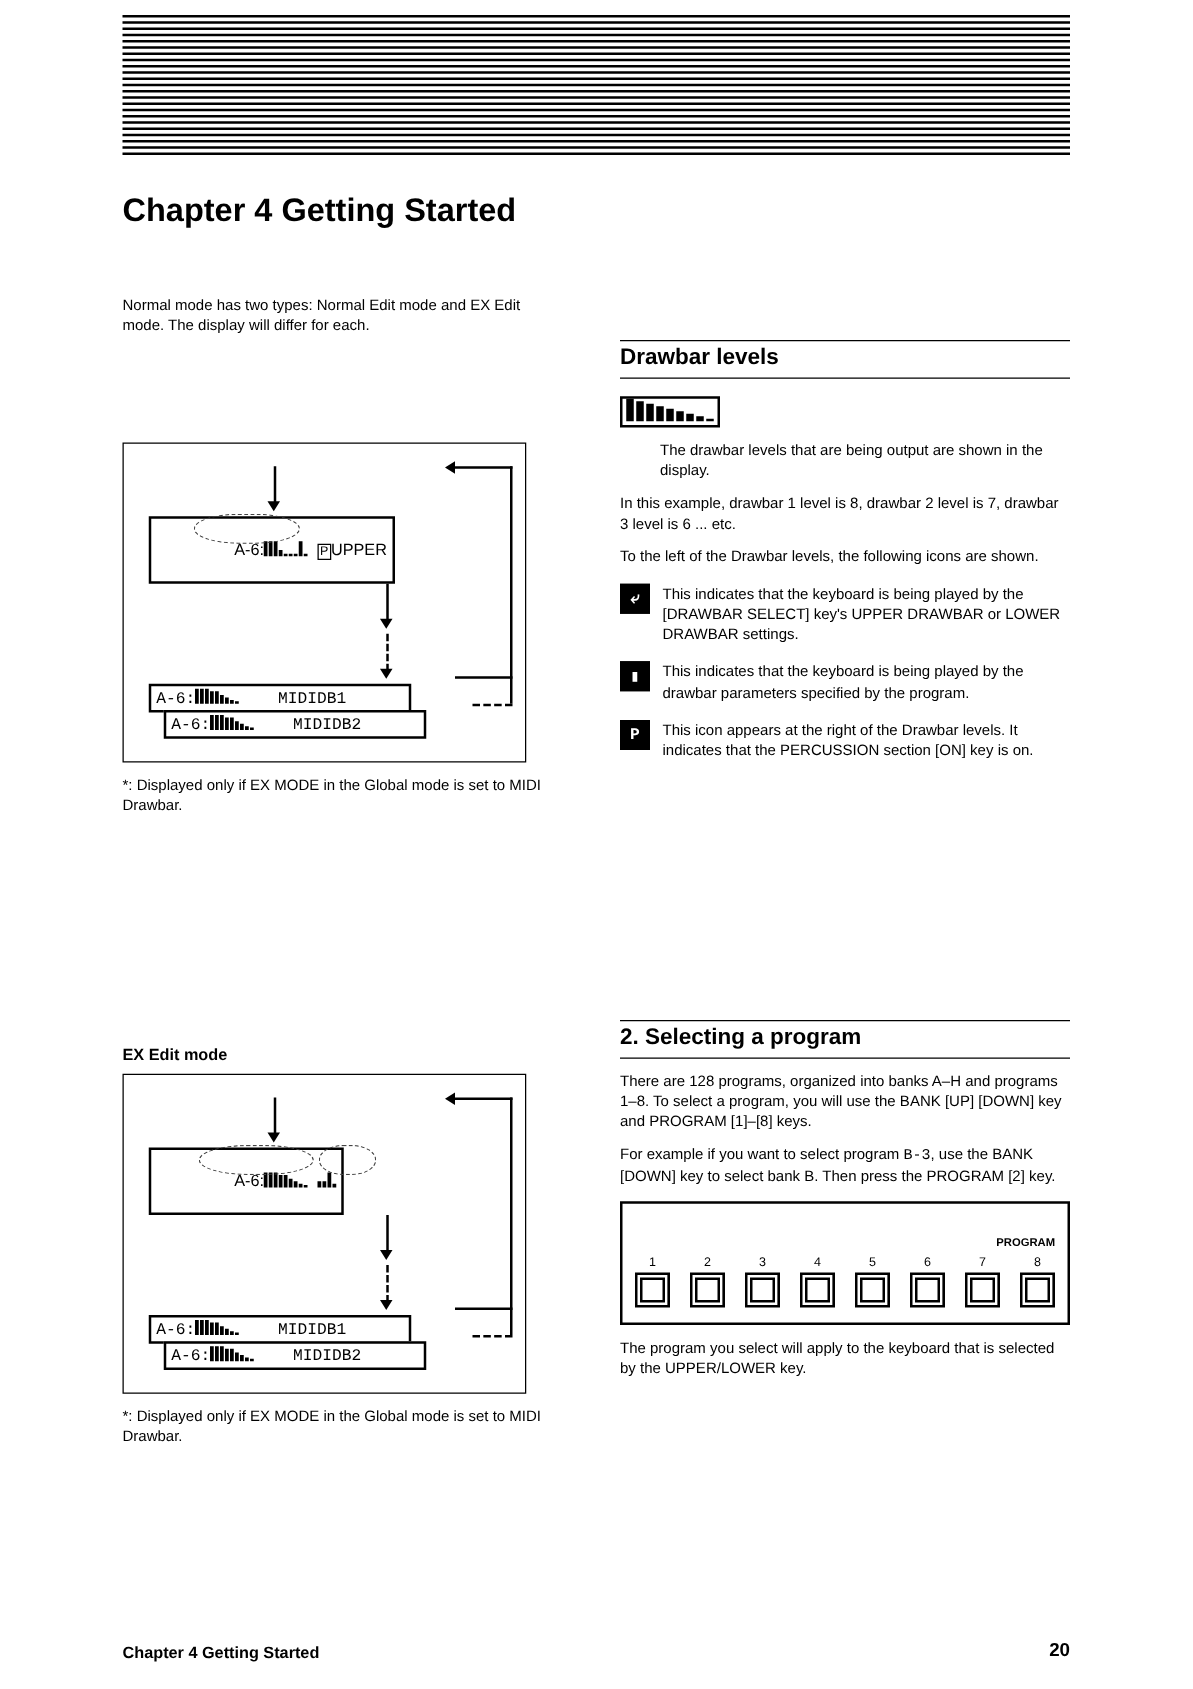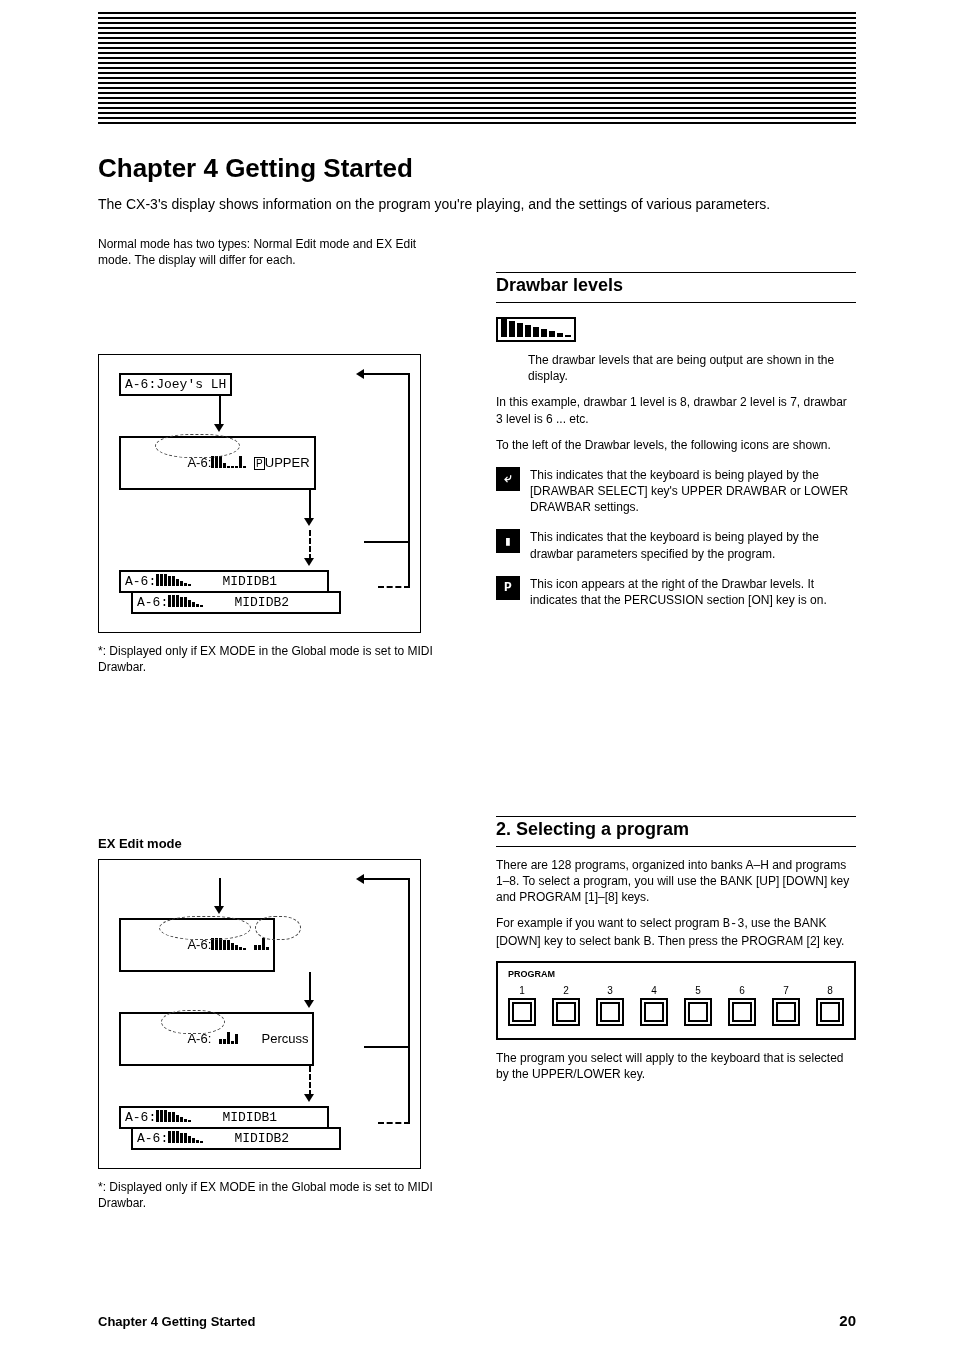--- a/index.html
+++ b/index.html
@@ -32,21 +32,21 @@
   .arrhead{position:absolute;width:0;height:0;border-left:5px solid transparent;border-right:5px solid transparent;border-top:8px solid #000;}
   .arrheadR{position:absolute;width:0;height:0;border-top:5px solid transparent;border-bottom:5px solid transparent;border-right:8px solid #000;}
 
   .note{font:12px/1.35 Arial;margin:10px 0;}
 
   .iconcell{display:flex;gap:10px;align-items:flex-start;margin:14px 0;}
   .icon{width:24px;height:24px;border:2px solid #000;display:flex;align-items:center;justify-content:center;font:bold 13px 'Courier New',monospace;flex:0 0 24px;background:#000;color:#fff;}
   .icontxt{flex:1;font:12px/1.35 Arial;}
 
   .programbox{border:2px solid #000;padding:6px 10px 12px 10px;margin-top:12px;}
-  .programlbl{text-align:left;font:bold 9px Arial;margin-bottom:6px;}
+  .programlbl{text-align:right;font:bold 9px Arial;margin-bottom:6px;margin-top:20px;}
   .progrow{display:flex;justify-content:space-between;}
   .progcell{display:flex;flex-direction:column;align-items:center;}
   .progcell span{font:10px Arial;margin-bottom:2px;}
   .sqbtn{width:28px;height:28px;border:2px solid #000;box-shadow:inset 0 0 0 2px #fff, inset 0 0 0 4px #000;}
 
   .foot{position:absolute;left:var(--mg);bottom:22px;font:bold 13px Arial;}
   .pgno{position:absolute;right:var(--mg);bottom:22px;font:bold 15px Arial;}
 
   .bars{display:inline-flex;align-items:flex-end;gap:1px;height:12px;vertical-align:-1px;}
   .bars i{width:3px;background:#000;}
@@ -76,32 +76,28 @@
       <div class="line"></div>
       <div class="line"></div>
       <div class="line"></div>
       <div class="line"></div>
   <div class="line"></div>
       <div class="line"></div>
       <div class="line"></div>
 </div>
 
 <div class="h1">Chapter 4 Getting Started</div>
-<div class="intro">The CX-3's display shows information on the program you're playing, and the settings of various parameters.</div>
 
 <div class="col colL" style="top:236px;">
   <div>Normal mode has two types: Normal Edit mode and EX Edit mode. The display will differ for each.</div>
 </div>
 
 <div class="col colL" style="top:346px;">
   <div class="diagram" style="position:relative;">
 
-    <div style="position:relative;">
-      <span class="lcd" style="margin-left:6px;">A-6:Joey's LH</span>
-    </div>
     <div class="arrowbox">
       <div class="vline" style="left:106px;top:0;height:30px;"></div>
       <div class="arrhead" style="left:101px;top:28px;"></div>
     </div>
 
     <div style="position:relative;">
       <span class="lcd" style="margin-left:6px;">
         <span>A-6:</span><span class="bars"><i style="height:12px"></i><i style="height:12px"></i><i style="height:12px"></i><i style="height:5px"></i><i style="height:2px"></i><i style="height:2px"></i><i style="height:2px"></i><i style="height:12px"></i><i style="height:2px"></i></span>&nbsp;<span style="border:1px solid #000;font-size:10px;padding:0 1px;">P</span><span>UPPER</span>
       </span>
       <span class="circ" style="left:42px;top:-2px;width:85px;height:24px;"></span>
@@ -139,26 +135,20 @@
     <div style="position:relative;">
       <span class="lcd" style="margin-left:6px;">
         <span>A-6:</span><span class="bars"><i style="height:12px"></i><i style="height:12px"></i><i style="height:12px"></i><i style="height:10px"></i><i style="height:10px"></i><i style="height:7px"></i><i style="height:5px"></i><i style="height:3px"></i><i style="height:2px"></i></span>&nbsp;<span class="bars"><i style="height:5px"></i><i style="height:5px"></i><i style="height:12px"></i><i style="height:3px"></i></span>
       </span>
       <span class="circ" style="left:46px;top:-2px;width:92px;height:24px;"></span>
       <span class="circ" style="left:142px;top:-2px;width:46px;height:24px;"></span>
     </div>
     <div class="arrowbox">
       <div class="vline" style="left:196px;top:0;height:30px;"></div>
       <div class="arrhead" style="left:191px;top:28px;"></div>
-    </div>
-    <div style="position:relative;">
-      <span class="lcd" style="margin-left:6px;">
-        <span>A-6:</span>&nbsp;<span class="bars"><i style="height:5px"></i><i style="height:5px"></i><i style="height:12px"></i><i style="height:3px"></i><i style="height:10px"></i></span>&nbsp;&nbsp;&nbsp;<span>Percuss</span>
-      </span>
-      <span class="circ" style="left:48px;top:-2px;width:64px;height:24px;"></span>
     </div>
     <div class="arrowbox">
       <div class="vlinedash" style="left:196px;top:0;height:30px;"></div>
       <div class="arrhead" style="left:191px;top:28px;"></div>
     </div>
     <div style="position:relative;margin-left:6px;">
       <span class="lcd" style="display:block;width:210px;">A-6:<span class="bars"><i style="height:12px"></i><i style="height:12px"></i><i style="height:12px"></i><i style="height:10px"></i><i style="height:10px"></i><i style="height:7px"></i><i style="height:5px"></i><i style="height:3px"></i><i style="height:2px"></i></span>    MIDIDB1</span>
       <span class="lcd" style="display:block;width:210px;margin-left:12px;margin-top:-2px;">A-6:<span class="bars"><i style="height:12px"></i><i style="height:12px"></i><i style="height:12px"></i><i style="height:10px"></i><i style="height:10px"></i><i style="height:7px"></i><i style="height:5px"></i><i style="height:3px"></i><i style="height:2px"></i></span>    MIDIDB2</span>
     </div>
     <div style="position:absolute;right:10px;top:18px;bottom:46px;border-right:2px solid #000;border-top:2px solid #000;width:46px;"></div>

